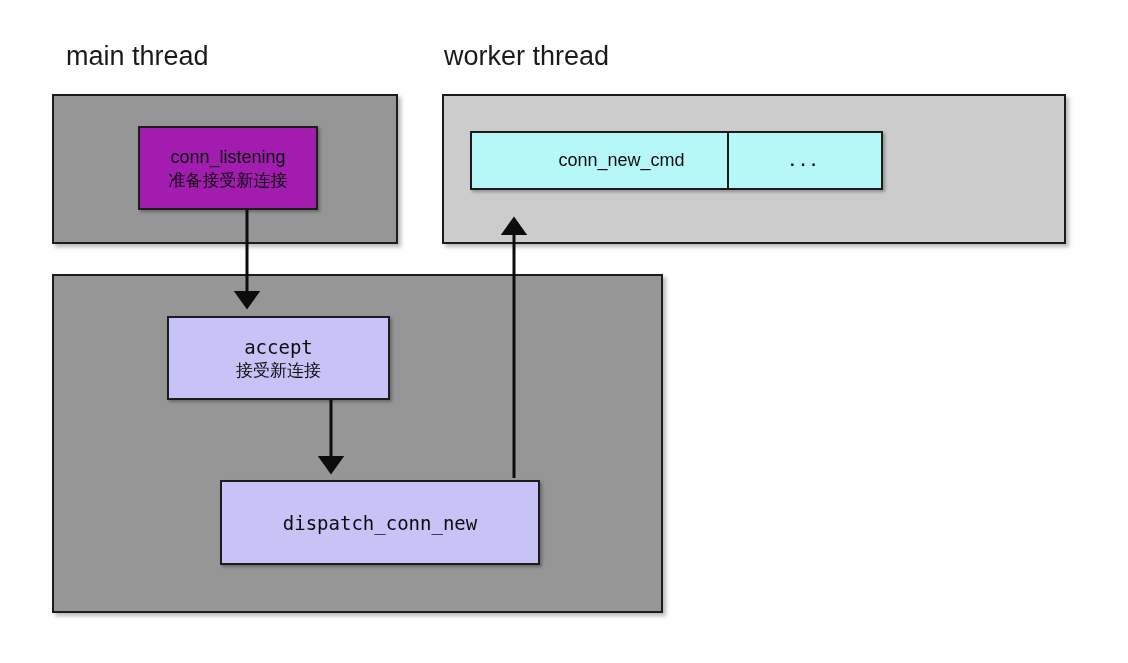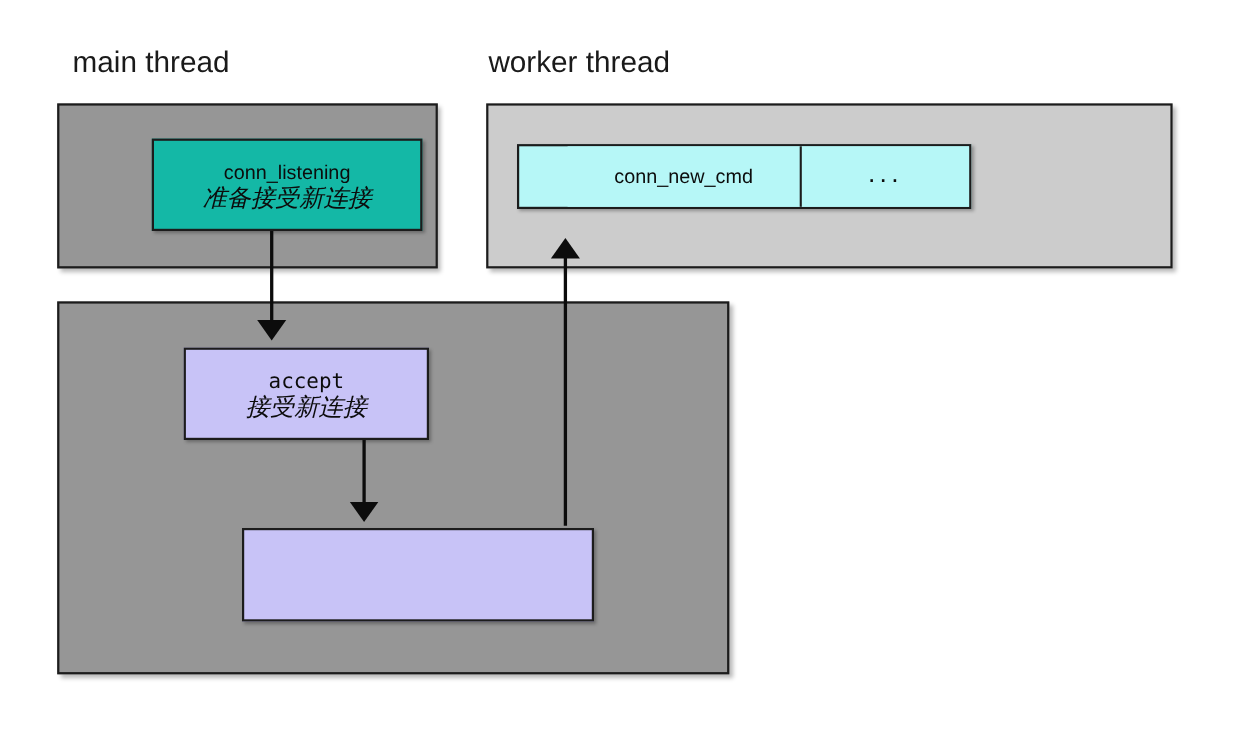--- a/index.html
+++ b/index.html
@@ -71,30 +71,29 @@
     line-height: 24px;
     letter-spacing: 0px;
     white-space: nowrap;
   }
   .node .line-en.sans {
     font-family: "Liberation Sans", sans-serif;
     font-size: 18px;
   }
   .node .line-cn {
     font-family: "DejaVu Sans", sans-serif;
-    font-size: 22px;
+    font-size: 17px;
     line-height: 23px;
     white-space: nowrap;
-    font-style: italic;
   }
 
   #node-conn-listening {
     left: 138px; top: 126px;
-    width: 246px; height: 84px;
-    background: #14b8a6;
+    width: 180px; height: 84px;
+    background: #a21caf;
     text-align: right;
   }
   #node-accept {
     left: 167px; top: 316px;
     width: 223px; height: 84px;
     background: #c8c3f7;
   }
   #node-dispatch {
     left: 220px; top: 480px;
     width: 320px; height: 85px;
@@ -160,20 +159,21 @@
     <div class="line-en sans">conn_listening</div>
     <div class="line-cn">准备接受新连接</div>
   </div>
 
   <div class="node" id="node-accept">
     <div class="line-en">accept</div>
     <div class="line-cn">接受新连接</div>
   </div>
 
   <div class="node" id="node-dispatch">
+    <div class="line-en">dispatch_conn_new</div>
   </div>
 
   <div id="queue">
     <div class="cell cell-cmd">conn_new_cmd</div>
     <div class="cell cell-more">...</div>
   </div>
 
   <svg class="arrow-svg" id="arrow-listen-accept" viewBox="0 0 1128 663">
     <defs>
       <marker id="head-down" markerWidth="10" markerHeight="10" refX="3" refY="5" orient="auto" markerUnits="strokeWidth">

